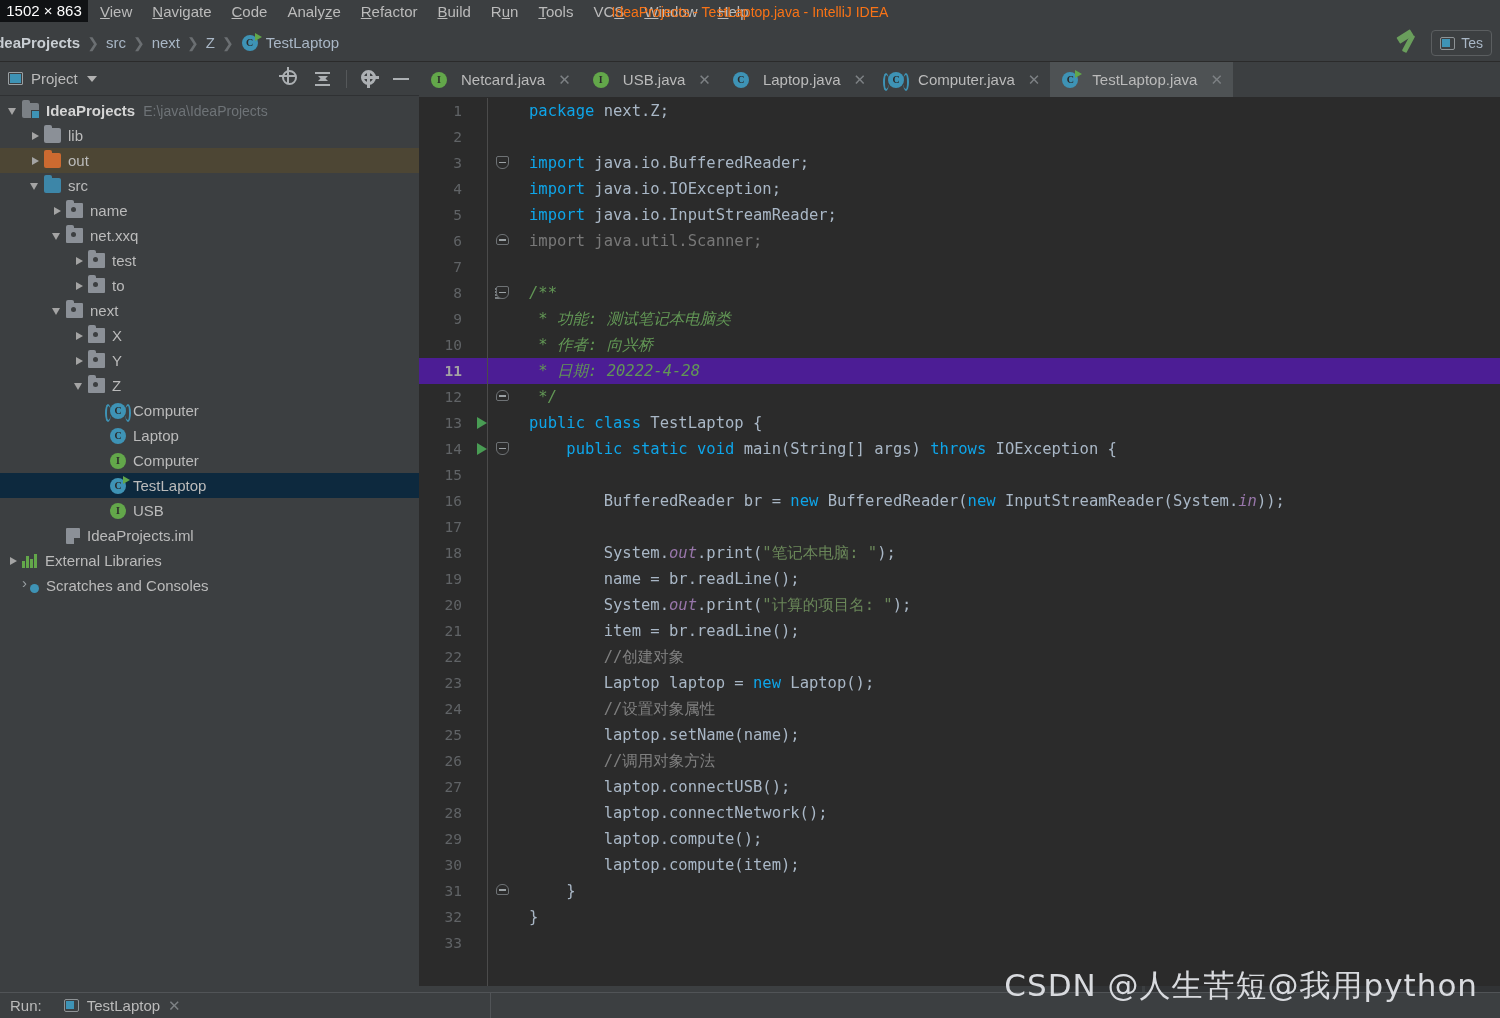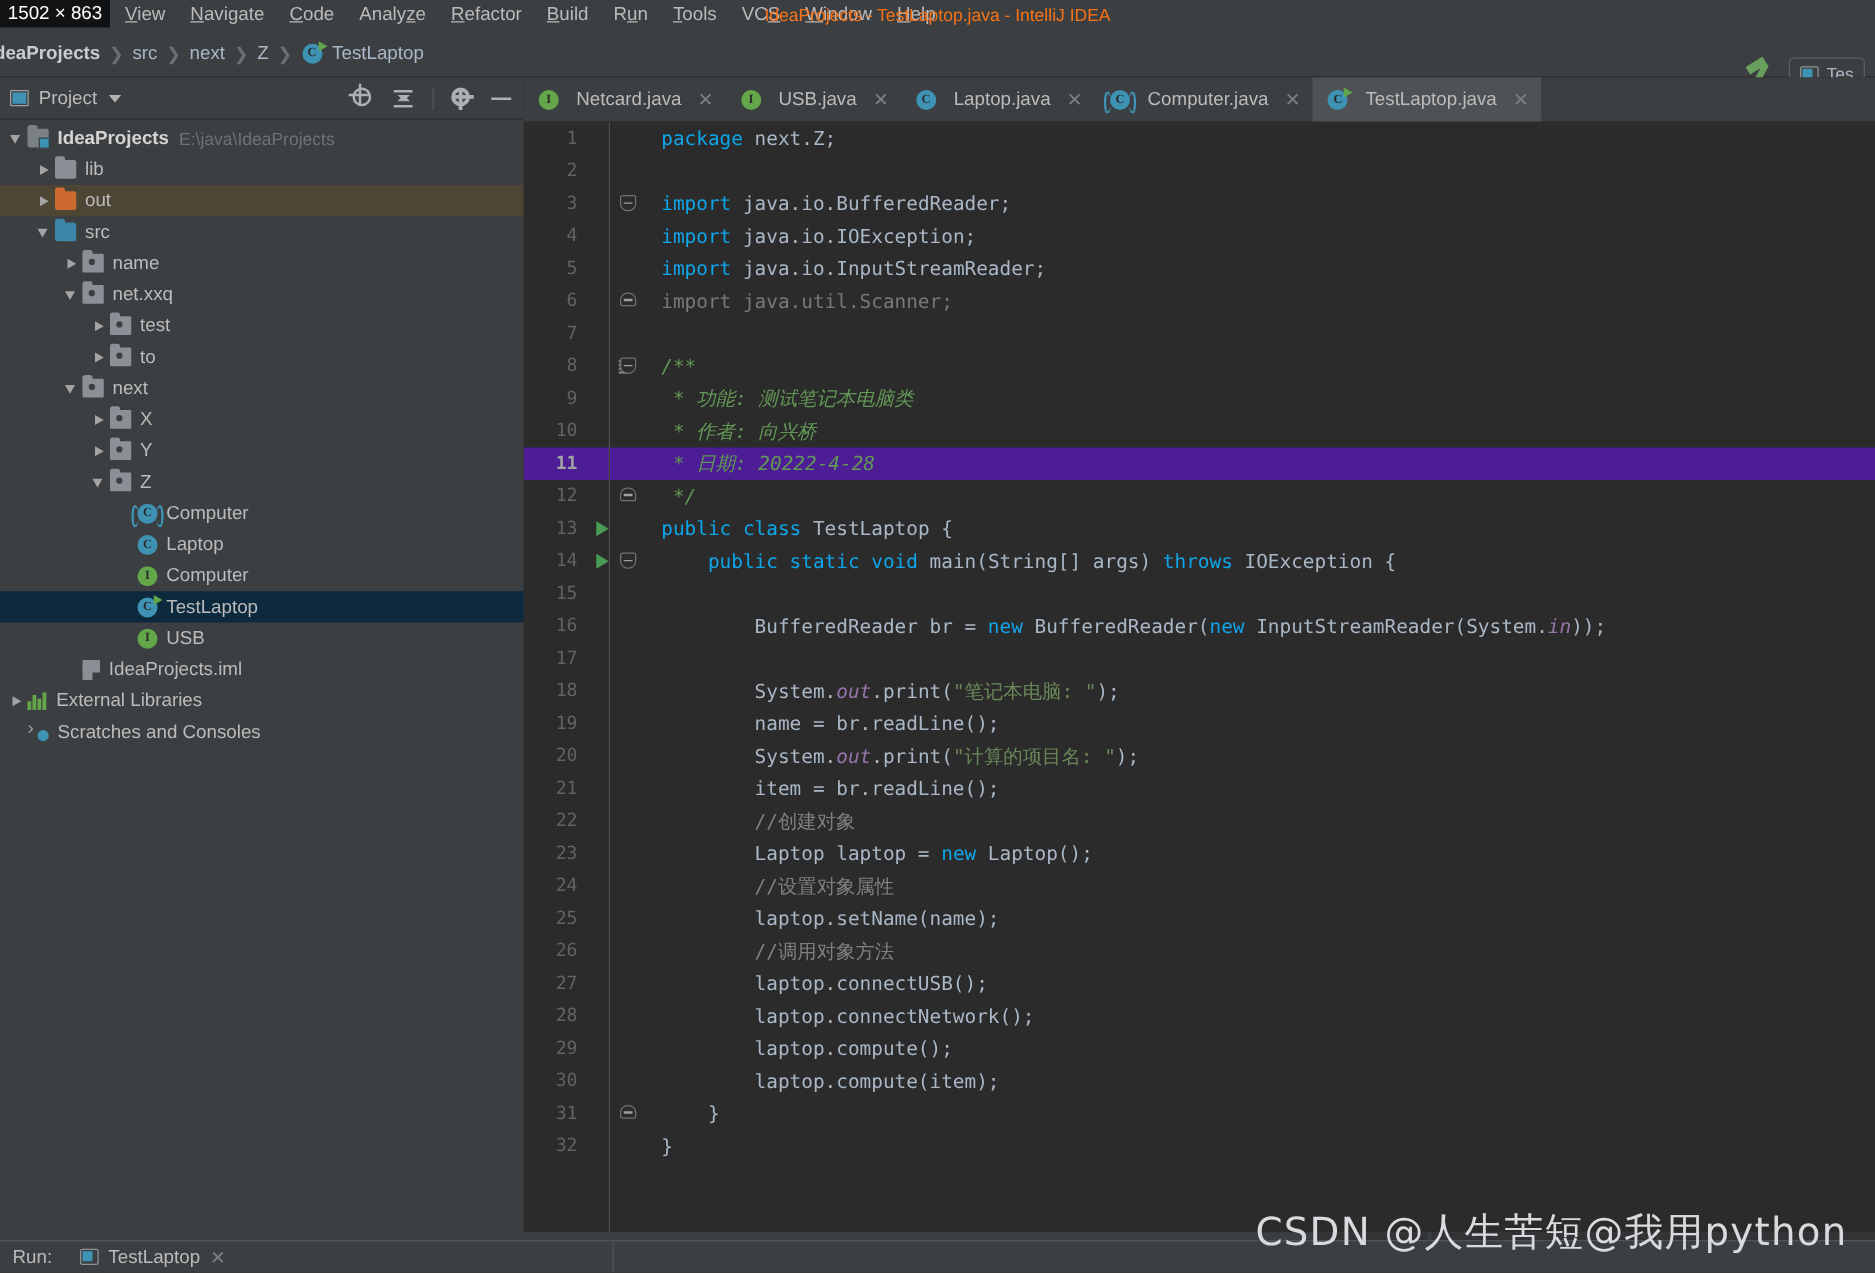--- a/index.html
+++ b/index.html
@@ -41,21 +41,21 @@
     border-bottom: 1px solid #2b2b2b;
     display: flex; align-items: center;
   }
   #breadcrumb { display: flex; align-items: center; margin-left: -12px; }
   .crumb {
     font-size: 15px; color: #a9b7c6; padding: 0 3px; white-space: nowrap;
   }
   .crumb.bold { font-weight: bold; color: #c8cdd2; }
   .crumb-sep { color: #6b6f72; font-size: 14px; padding: 0 4px; }
   #navbar-right {
-    position: absolute; right: 8px; top: 16px; height: 38px;
+    position: absolute; right: 8px; top: 0; height: 38px;
     display: flex; align-items: center; gap: 10px;
   }
   .hammer { width: 26px; height: 24px; position: relative; }
   .hammer:before {
     content: ""; position: absolute; left: 11px; top: 3px;
     width: 5px; height: 19px; background: #6a9e5c;
     transform: rotate(28deg); border-radius: 1px;
   }
   .hammer:after {
     content: ""; position: absolute; left: 2px; top: 2px;
@@ -590,20 +590,21 @@
       <div class="code-line"><span class="ln">23</span><span class="gutter-extra"></span><span class="code-text"><span class="plain">        Laptop laptop = </span><span class="kw">new </span><span class="plain">Laptop();</span></span></div>
       <div class="code-line"><span class="ln">24</span><span class="gutter-extra"></span><span class="code-text"><span class="lcmt">        //设置对象属性</span></span></div>
       <div class="code-line"><span class="ln">25</span><span class="gutter-extra"></span><span class="code-text"><span class="plain">        laptop.setName(name);</span></span></div>
       <div class="code-line"><span class="ln">26</span><span class="gutter-extra"></span><span class="code-text"><span class="lcmt">        //调用对象方法</span></span></div>
       <div class="code-line"><span class="ln">27</span><span class="gutter-extra"></span><span class="code-text"><span class="plain">        laptop.connectUSB();</span></span></div>
       <div class="code-line"><span class="ln">28</span><span class="gutter-extra"></span><span class="code-text"><span class="plain">        laptop.connectNetwork();</span></span></div>
       <div class="code-line"><span class="ln">29</span><span class="gutter-extra"></span><span class="code-text"><span class="plain">        laptop.compute();</span></span></div>
       <div class="code-line"><span class="ln">30</span><span class="gutter-extra"></span><span class="code-text"><span class="plain">        laptop.compute(item);</span></span></div>
       <div class="code-line"><span class="ln">31</span><span class="gutter-extra"><span class="fold end"></span></span><span class="code-text"><span class="plain">    }</span></span></div>
       <div class="code-line"><span class="ln">32</span><span class="gutter-extra"></span><span class="code-text"><span class="plain">}</span></span></div>
+      <div class="code-line"><span class="ln">33</span><span class="gutter-extra"></span><span class="code-text"></span></div>
     </div>
 </div>
 
 <div id="status-strip">
   <div class="cell" style="left:1052px;width:90px;"></div>
   <div class="cell" style="left:1145px;width:355px;"></div>
 </div>
 <div id="run-panel">
   <span class="rlabel">Run:</span>
   <span class="rtab">

